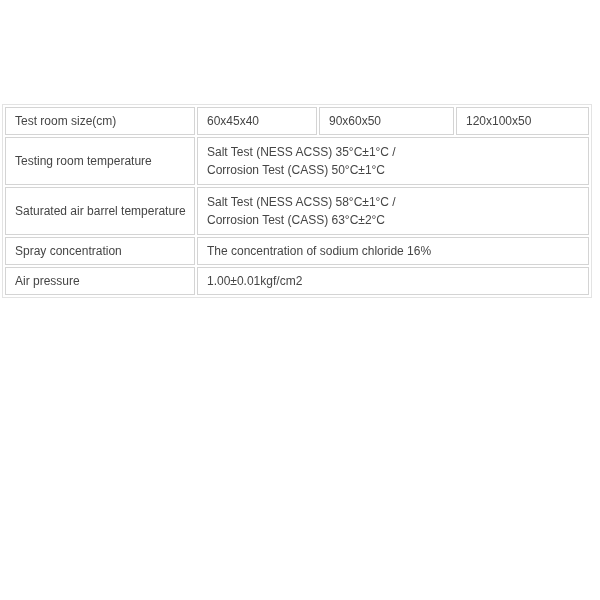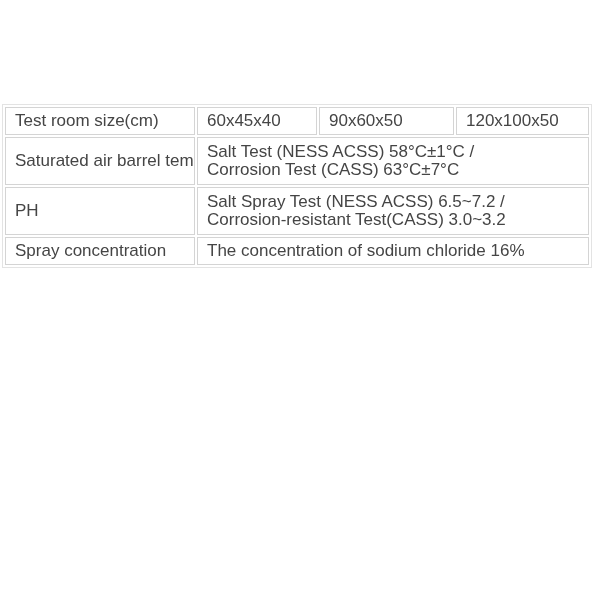--- a/index.html
+++ b/index.html
@@ -14,21 +14,21 @@
   }
   .spec-table {
     position: absolute;
     left: 2px;
     top: 104px;
     width: 590px;
     table-layout: fixed;
     border-collapse: separate;
     border-spacing: 2px;
     border: 1px solid var(--outer-border-color, #e3e3e3);
-    font-size: 17px;
+    font-size: 12px;
     color: var(--text-color, #454545);
   }
   .spec-table td {
     border: 1px solid var(--border-color, #d4d4d4);
     padding: 5px 9px;
     line-height: 16px;
     vertical-align: middle;
     overflow: hidden;
     white-space: nowrap;
     background: var(--background-color, #ffffff);
@@ -51,41 +51,45 @@
   <tbody>
 
     <tr>
       <td>Test room size(cm)</td>
       <td>60x45x40</td>
       <td>90x60x50</td>
       <td>120x100x50</td>
     </tr>
 
 
+    <tr>
+      <td>Testing room temperature</td>
+      <td colspan="3" class="cell-lines">
+        <div>Salt Test (NESS ACSS) 35°C±1°C /</div>
+        <div>Corrosion Test (CASS) 50°C±1°C</div>
+      </td>
+    </tr>
 
     <tr>
       <td>Saturated air barrel temperature</td>
       <td colspan="3" class="cell-lines">
         <div>Salt Test (NESS ACSS) 58°C±1°C /</div>
-        <div>Corrosion Test (CASS) 63°C±7°C</div>
+        <div>Corrosion Test (CASS) 63°C±2°C</div>
       </td>
     </tr>
 
-    <tr>
-      <td>PH</td>
-      <td colspan="3" class="cell-lines">
-        <div>Salt Spray Test (NESS ACSS) 6.5~7.2 /</div>
-        <div>Corrosion-resistant Test(CASS) 3.0~3.2</div>
-      </td>
-    </tr>
 
 
 
     <tr>
       <td>Spray concentration</td>
       <td colspan="3">The concentration of sodium chloride 16%</td>
     </tr>
 
 
 
+    <tr>
+      <td>Air pressure</td>
+      <td colspan="3">1.00±0.01kgf/cm2</td>
+    </tr>
 
   </tbody>
 </table>
 
 </body></html>

